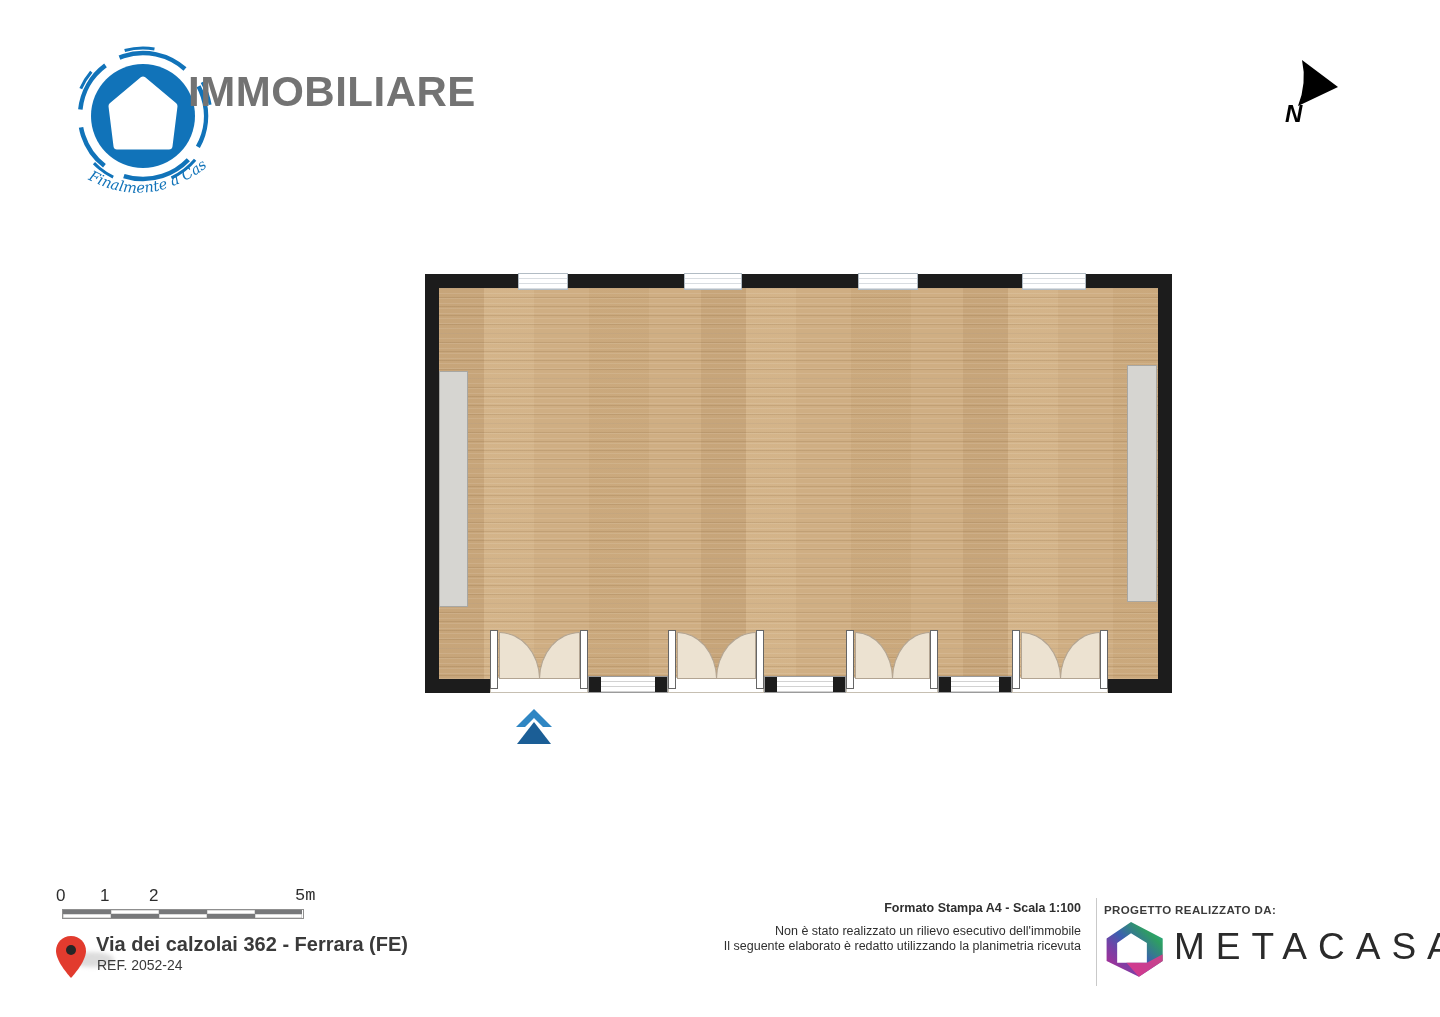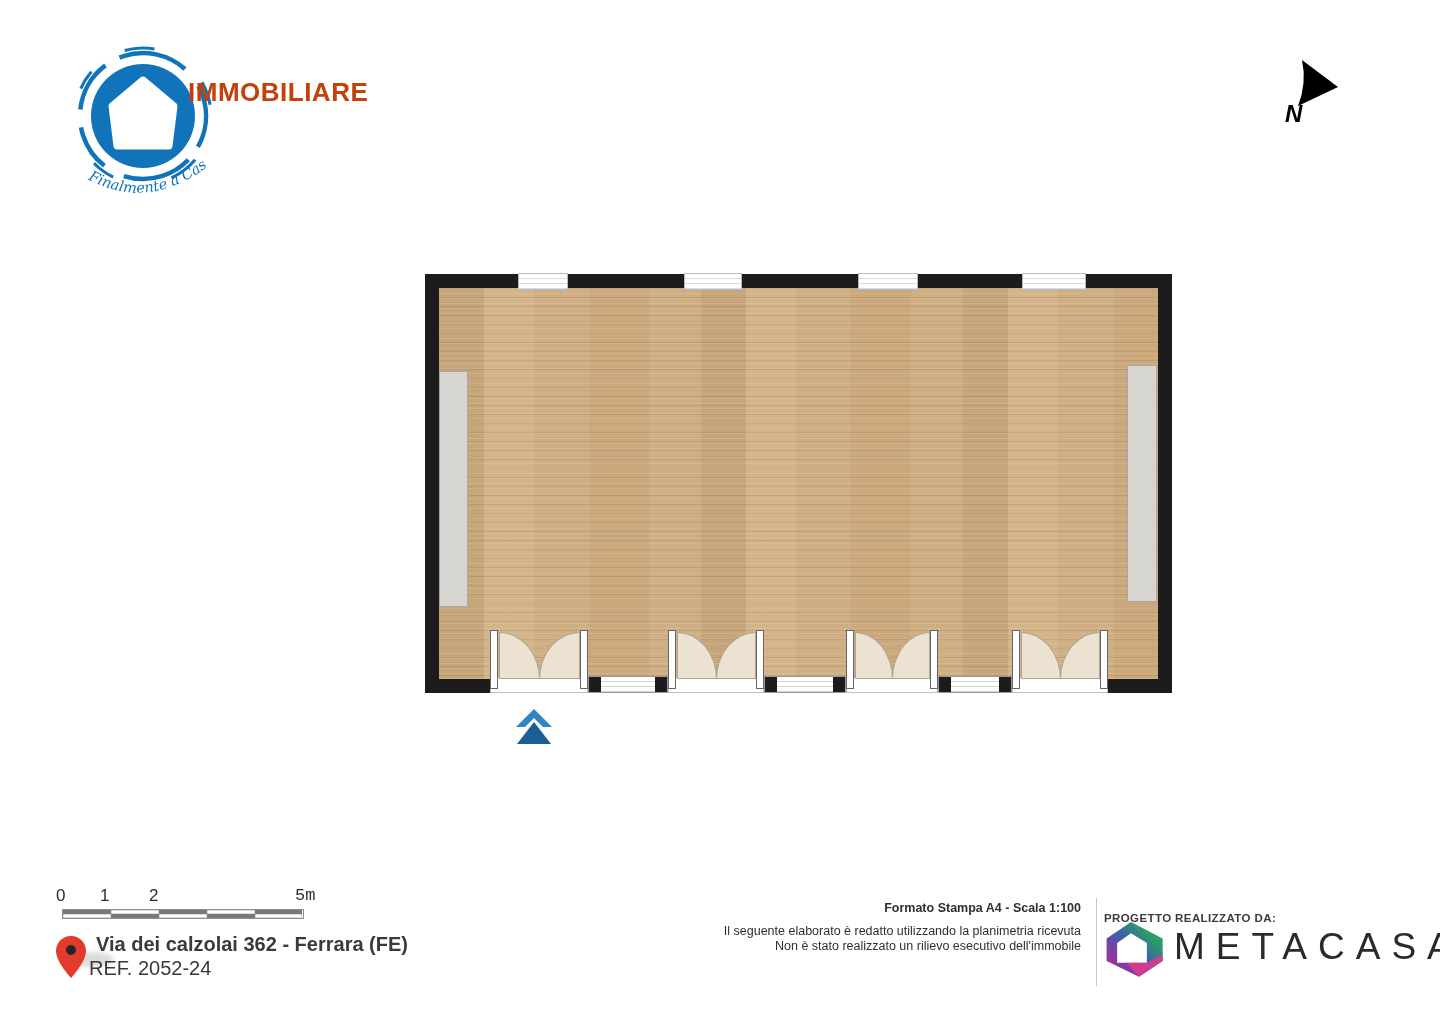--- a/index.html
+++ b/index.html
@@ -1,22 +1,22 @@
 <!DOCTYPE html>
 <html><head>
 <meta charset="utf-8">
 <style>
   * { margin:0; padding:0; box-sizing:border-box; }
   html,body { width:1440px; height:1017px; background:#ffffff; overflow:hidden; position:relative;
               font-family:"Liberation Sans", sans-serif; }
   .abs { position:absolute; }
 
   
-  .brand-text { position:absolute; left:188px; top:76px; color:#c2410c; font-weight:bold;
-                font-size:26px; line-height:32px; letter-spacing:0.5px; }
+  .brand-text { position:absolute; left:188px; top:76px; color:#737373; font-weight:bold;
+                font-size:42px; line-height:32px; letter-spacing:0.5px; }
 
   
   .plan { position:absolute; left:425px; top:274px; width:747px; height:419px; }
   .wall { position:absolute; background:#1c1c1c; }
   .floor { position:absolute; left:14px; top:14px; width:719px; height:391px;
     background-color:#cfae83;
     background-image:
       repeating-linear-gradient(to bottom, rgba(255,255,255,.10) 0 1px, rgba(0,0,0,0) 1px 5px),
       repeating-linear-gradient(to bottom, rgba(122,88,47,.16) 0 1px, rgba(0,0,0,0) 1px 9px),
       repeating-linear-gradient(to right, rgba(140,100,55,.12) 0 45px, rgba(236,210,170,.16) 45px 95px, rgba(0,0,0,0) 95px 150px, rgba(172,132,82,.13) 150px 210px, rgba(0,0,0,0) 210px 262px);
@@ -35,31 +35,31 @@
   .stub { position:absolute; top:0; width:12px; height:15px; background:#1c1c1c; }
 
   
   .scale-label { position:absolute; top:886px; font-size:17px; color:#2d2d2d; }
   .scalebar { position:absolute; left:62px; top:909px; width:242px; height:10px;
               border:1px solid #8f8f8f; display:flex; flex-wrap:wrap; }
   .sb-cell { width:48px; height:4px; }
   .sb-d { background:#77787a; } .sb-w { background:#ffffff; box-shadow:inset 0 0 0 0.5px #b9b9b9; }
 
   .addr { position:absolute; left:96px; top:933px; font-size:20px; font-weight:bold; color:#3a3a3a; }
-  .ref  { position:absolute; left:89px; top:957px; font-size:20px; color:#3a3a3a; }
+  .ref  { position:absolute; left:97px; top:957px; font-size:14px; color:#3a3a3a; }
   .pin-shadow { position:absolute; left:70px; top:952px; width:44px; height:15px; border-radius:50%;
                 background:#dcdcdc; filter:blur(2px); }
 
   .printinfo { position:absolute; right:359px; top:901px; width:480px; text-align:right; color:#2f2f2f; }
   .printinfo .fmt { font-size:12.5px; font-weight:bold; margin-bottom:9px; }
   .printinfo .dl { font-size:12.5px; line-height:14.8px; }
 
   .vdivider { position:absolute; left:1096px; top:898px; width:1px; height:88px; background:#c9c9c9; }
   .credits-heading { position:absolute; left:1104px; top:904px; font-size:11.5px; letter-spacing:0.4px;
-                     color:#3a3a3a; font-weight:bold;margin-top:8px; }
+                     color:#3a3a3a; font-weight:bold; }
   .metacasa-word { position:absolute; left:1174px; top:926px; font-size:37px; font-weight:300;
                    letter-spacing:11px; color:#2a2a2a; }
 </style>
 </head>
 <body>
 
 <svg class="abs" style="left:55px; top:36px;" width="180" height="178" viewBox="0 0 180 178">
   <g transform="rotate(-18 88 80)">
     <circle cx="88" cy="80" r="63" fill="none" stroke="#1173b9" stroke-width="4.5" stroke-dasharray="52 16 70 22 46 18"></circle>
   </g>
@@ -164,22 +164,22 @@
 <div class="pin-shadow"></div>
 <svg class="abs" style="left:52px; top:934px;" width="38" height="46" viewBox="0 0 36 46">
   <path d="M18 2 C9 2 3 9 3 17 C3 28 18 44 18 44 C18 44 33 28 33 17 C33 9 27 2 18 2 Z" fill="#e23b2e"></path>
   <circle cx="18" cy="16" r="5" fill="#262626"></circle>
 </svg>
 <div class="addr">Via dei calzolai 362 - Ferrara (FE)</div>
 <div class="ref">REF. 2052-24</div>
 
 <div class="printinfo">
   <div class="fmt">Formato Stampa A4 - Scala 1:100</div>
+  <div class="dl">Non è stato realizzato un rilievo esecutivo dell'immobile</div>
   <div class="dl">Il seguente elaborato è redatto utilizzando la planimetria ricevuta</div>
-  <div class="dl">Non è stato realizzato un rilievo esecutivo dell'immobile</div>
 </div>
 
 <div class="vdivider"></div>
 <div class="credits-heading">PROGETTO REALIZZATO DA:</div>
 <svg class="abs" style="left:1100px; top:917px;" width="66" height="64" viewBox="0 0 100 96">
   <defs>
     <linearGradient id="mcg" x1="0" y1="1" x2="1" y2="0">
       <stop offset="0" stop-color="#c2258f"></stop>
       <stop offset="0.3" stop-color="#7a3fa5"></stop>
       <stop offset="0.5" stop-color="#3b5fb0"></stop>

